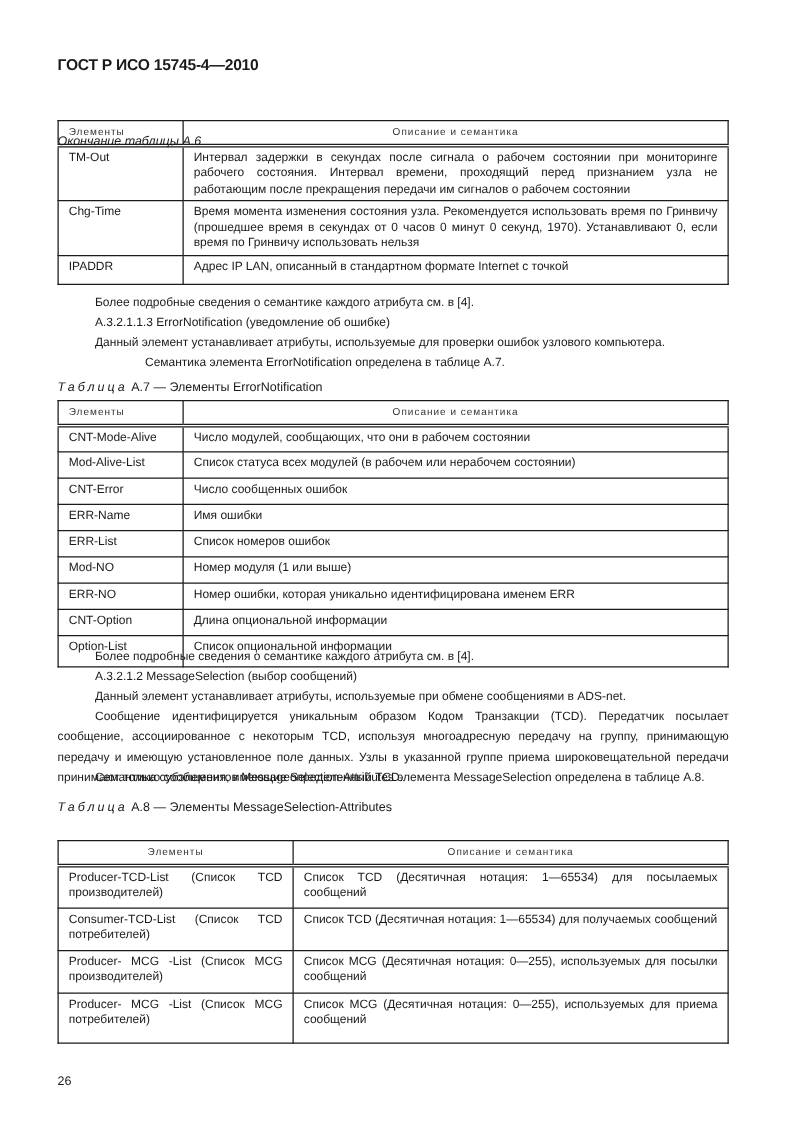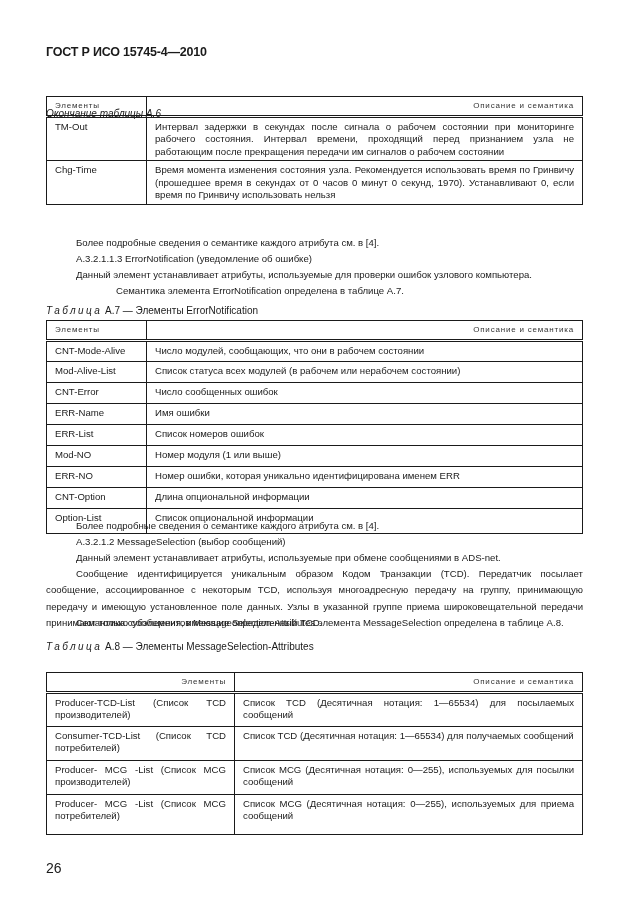--- a/index.html
+++ b/index.html
@@ -6,26 +6,26 @@
   body { width: 630px; height: 913px; position: relative; overflow: hidden;
          font-family: "Liberation Sans", "DejaVu Sans", sans-serif; color: #1a1a1a; }
   .abs { position: absolute; }
   .doc-title { left: 46px; top: 45px; font-size: 12.5px; font-weight: bold; letter-spacing: -0.2px; }
   .cont-caption { left: 46px; top: 80px; font-size: 10px; font-style: italic; margin-top: 28px; }
   .caption { left: 46px; font-size: 10px; }
   .spaced { letter-spacing: 2.4px; font-style: italic; }
   table { position: absolute; border-collapse: collapse; font-size: 9.6px; line-height: 12.5px; }
   table td, table th { border: 1px solid #1a1a1a; vertical-align: top; text-align: left; padding: 3px 8px 2px 8px; font-weight: normal; }
   th { font-size: 8px; letter-spacing: 0.8px; color: #333; padding: 4px 8px 3px 8px; margin-left: 36px; }
-  th.center { text-align: right; }
+  th.center { text-align: center; }
   tr.head-row th { border-bottom: 3px double #1a1a1a; }
   td.justify { text-align: justify; text-align-last: left; }
   p.para { position: absolute; margin: 0; font-size: 9.6px; line-height: 16.3px; text-align: justify; }
   .indent { text-indent: 30px; }
-  .page-number { left: 46px; top: 860px; font-size: 14px; }
+  .page-number { left: 46px; top: 860px; font-size: 10px; }
 </style>
 </head>
 <body>
 
 <div class="abs doc-title">ГОСТ Р ИСО 15745-4—2010</div>
 
 <div class="abs cont-caption">Окончание таблицы А.6</div>
 <table style="left:46px; top:96px; width:537px;">
   <colgroup>
       <col style="width:100px">
@@ -36,20 +36,24 @@
     <th>Элементы</th>
     <th class="center">Описание и семантика</th>
   </tr>
   <tr style="height:43px">
     <td>TM-Out</td>
     <td class="justify">Интервал задержки в секундах после сигнала о рабочем состоянии при мониторинге рабочего состояния. Интервал времени, проходящий перед признанием узла не работающим после прекращения   передачи им сигналов о рабочем состоянии</td>
   </tr>
   <tr style="height:41px">
     <td>Chg-Time</td>
     <td class="justify">Время момента изменения состояния узла. Рекомендуется использовать время по Гринвичу (прошедшее время в секундах от 0 часов 0 минут 0 секунд, 1970). Устанавливают 0, если время по Гринвичу использовать нельзя</td>
+  </tr>
+  <tr style="height:23px">
+    <td>IPADDR</td>
+    <td>Адрес IP LAN, описанный в стандартном формате Internet с точкой</td>
   </tr>
 </tbody>
   </table>
 
 <p class="para" style="left:76px; top:235px; width:510px;">Более подробные сведения о семантике каждого атрибута см. в [4].</p>
 <p class="para" style="left:76px; top:251px; width:510px;">А.3.2.1.1.3 ErrorNotification (уведомление об ошибке)</p>
 <p class="para" style="left:76px; top:267px; width:520px;">Данный элемент устанавливает атрибуты, используемые для проверки ошибок узлового компьютера.</p>
 <p class="para" style="left:76px; top:283px; width:510px;margin-left:40px;">Семантика элемента ErrorNotification определена в таблице А.7.</p>
 
 <div class="abs caption" style="top:305px;"><span class="spaced">Таблица</span><span> А.7 — Элементы ErrorNotification</span></div>

